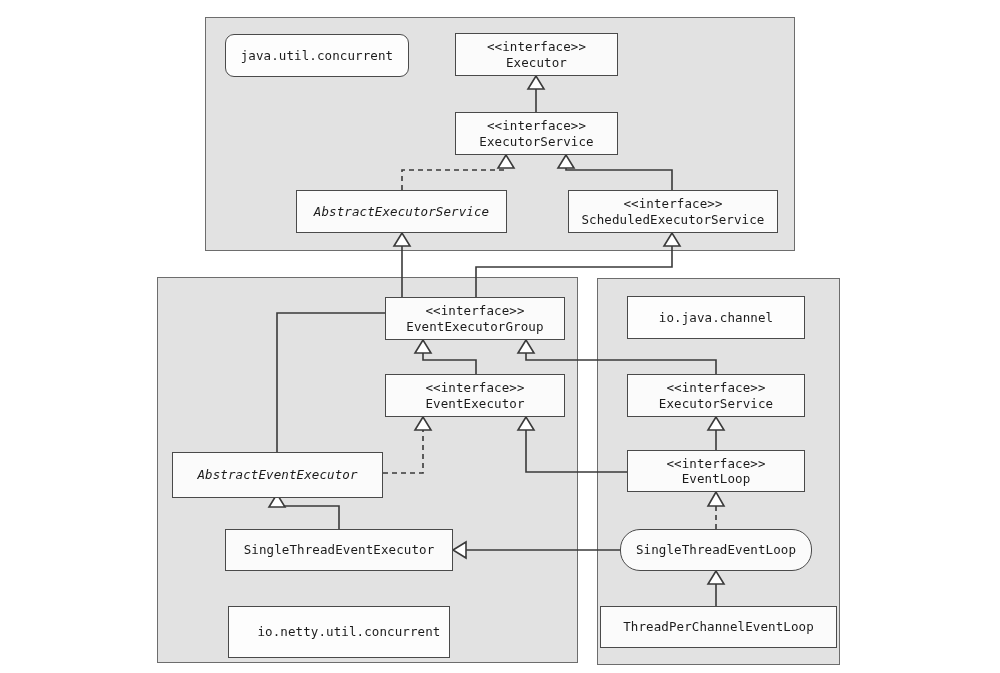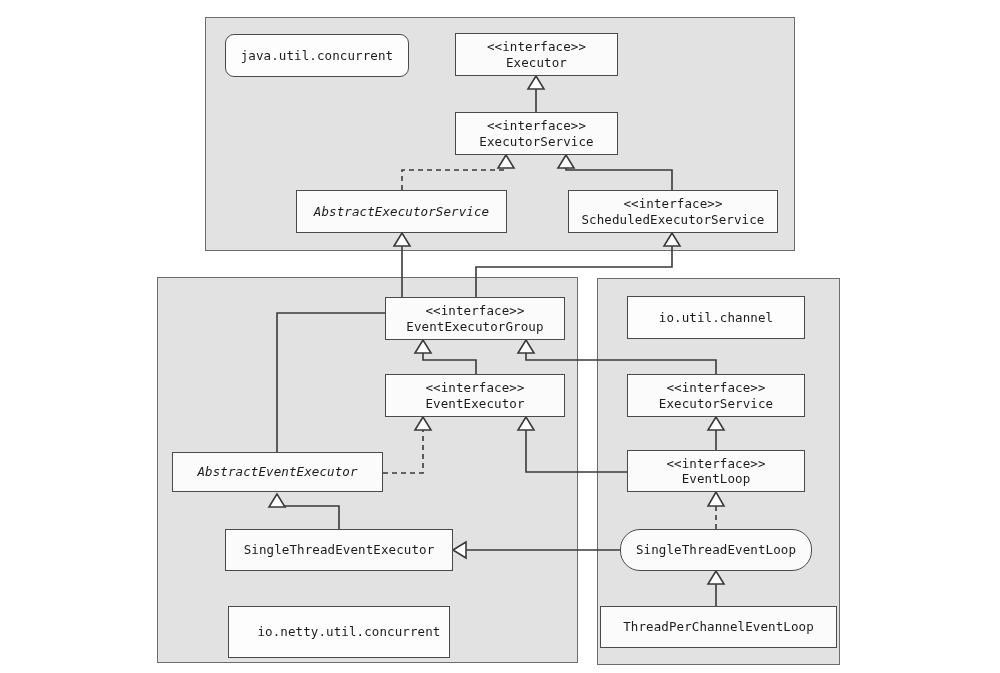--- a/index.html
+++ b/index.html
@@ -24,21 +24,21 @@
 <div id="canvas">
 
   <div class="pkg" id="pkg0" style="left: 205px; top: 17px; width: 590px; height: 234px;"></div>
   <div class="pkg" id="pkg1" style="left: 157px; top: 277px; width: 421px; height: 386px;"></div>
   <div class="pkg" id="pkg2" style="left: 597px; top: 278px; width: 243px; height: 387px;"></div>
 
   <div class="node label-box" id="plbl0" style="left: 225px; top: 34px; width: 184px; height: 43px; border-radius: 9px;">
     <span class="nm">java.util.concurrent</span>
   </div>
   <div class="node label-box" id="plbl1" style="left: 627px; top: 296px; width: 178px; height: 43px;">
-    <span class="nm">io.util.channel</span>
+    <span class="nm">io.java.channel</span>
   </div>
   <div class="node label-box" id="plbl2" style="left: 228px; top: 606px; width: 222px; height: 52px; padding-left: 20px;">
     <span class="nm">io.netty.util.concurrent</span>
   </div>
 
   <svg class="wires" viewBox="0 0 1000 673">
 
     <g>
       <line x1="536" y1="112" x2="536" y2="88"></line>
       <polygon class="tri" points="536,76 528,89 544,89"></polygon>
@@ -130,21 +130,21 @@
     <span class="nm">ScheduledExecutorService</span>
   </div>
   <div class="node" id="n4" style="left: 385px; top: 297px; width: 180px; height: 43px;">
     <span class="stereo">&lt;&lt;interface&gt;&gt;</span>
     <span class="nm">EventExecutorGroup</span>
   </div>
   <div class="node" id="n5" style="left: 385px; top: 374px; width: 180px; height: 43px;">
     <span class="stereo">&lt;&lt;interface&gt;&gt;</span>
     <span class="nm">EventExecutor</span>
   </div>
-  <div class="node abstract" id="n6" style="left: 172px; top: 452px; width: 211px; height: 40px;">
+  <div class="node abstract" id="n6" style="left: 172px; top: 452px; width: 211px; height: 46px;">
     <span class="nm">AbstractEventExecutor</span>
   </div>
   <div class="node" id="n7" style="left: 225px; top: 529px; width: 228px; height: 42px;">
     <span class="nm">SingleThreadEventExecutor</span>
   </div>
   <div class="node" id="n8" style="left: 627px; top: 374px; width: 178px; height: 43px;">
     <span class="stereo">&lt;&lt;interface&gt;&gt;</span>
     <span class="nm">ExecutorService</span>
   </div>
   <div class="node" id="n9" style="left: 627px; top: 450px; width: 178px; height: 42px;">

